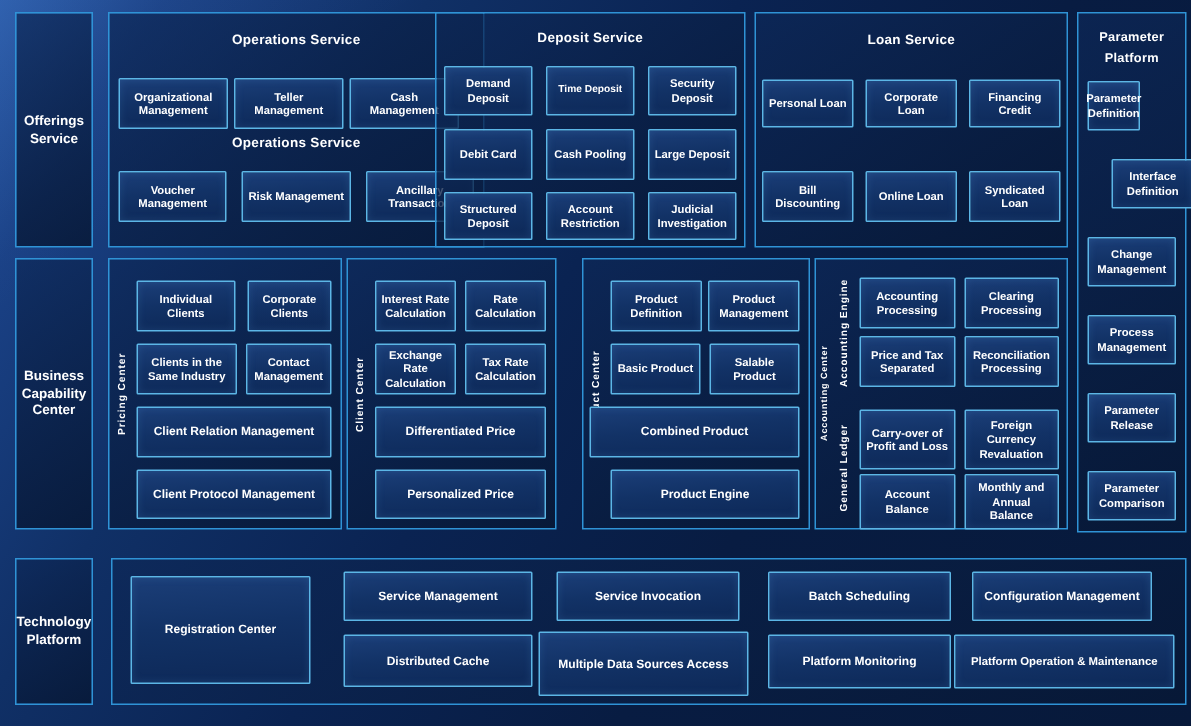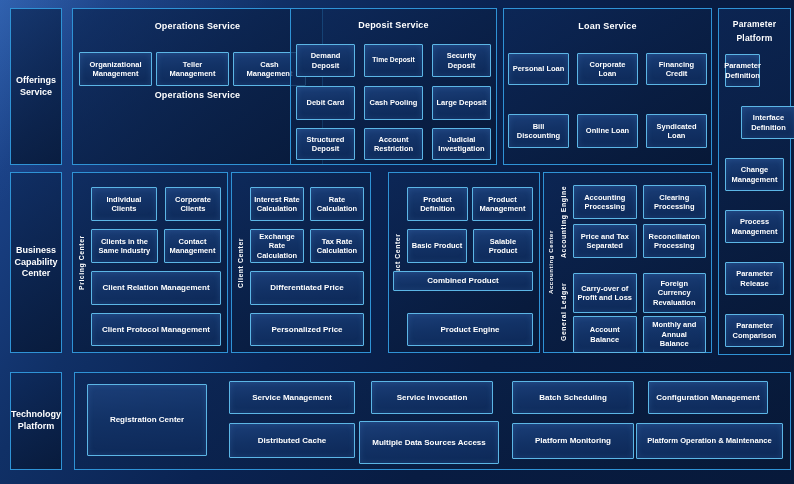--- a/index.html
+++ b/index.html
@@ -44,20 +44,25 @@
   </div>
 
   <div class="panel" style="left:72px;top:8px;width:251px;height:157px">
     <div class="ptitle" style="top:12px">Operations Service</div>
     <div class="row" style="left:6px;right:16px;top:43px;height:34px;gap:4px">
       <div class="box">Organizational Management</div>
       <div class="box">Teller Management</div>
       <div class="box">Cash Management</div>
     </div>
     <div class="ptitle" style="top:81px">Operations Service</div>
+    <div class="row" style="left:6px;right:6px;top:105px;height:34px;gap:10px">
+      <div class="box">Voucher Management</div>
+      <div class="box">Risk Management</div>
+      <div class="box">Ancillary Transaction</div>
+    </div>
   </div>
 
   <div class="panel" style="left:290px;top:8px;width:207px;height:157px">
     <div class="ptitle" style="top:11px">Deposit Service</div>
     <div class="row" style="left:5px;right:5px;top:77px;height:34px;gap:9px">
       <div class="box">Debit Card</div>
       <div class="box">Cash Pooling</div>
       <div class="box">Large Deposit</div>
     </div>
     <div class="row" style="left:5px;right:5px;top:35px;height:33px;gap:9px">
@@ -127,21 +132,21 @@
   <div class="panel" style="left:388px;top:172px;width:152px;height:181px">
     <div class="vlabel" style="left:2px;top:0;bottom:0;width:13px">Product Center</div>
     <div class="row" style="left:18px;right:6px;top:14px;height:34px;gap:4px">
       <div class="box">Product Definition</div>
       <div class="box">Product Management</div>
     </div>
     <div class="row" style="left:18px;right:6px;top:56px;height:34px;gap:6px">
       <div class="box">Basic Product</div>
       <div class="box">Salable Product</div>
     </div>
-    <div class="box wide" style="left:4px;right:6px;top:98px;height:20px">Combined Product</div>
+    <div class="box wide" style="left:4px;right:6px;top:98px;height:34px">Combined Product</div>
     <div class="box wide" style="left:18px;right:6px;top:140px;height:33px">Product Engine</div>
   </div>
 
   <div class="panel" style="left:543px;top:172px;width:169px;height:181px">
     <div class="vlabel" style="left:1px;top:0;bottom:0;width:11px;font-size:6px">Accounting Center</div>
     <div class="vlabel" style="left:13px;top:4px;height:90px;width:12px">Accounting Engine</div>
     <div class="vlabel" style="left:13px;top:100px;height:78px;width:12px">General Ledger</div>
     <div class="row" style="left:29px;right:5px;top:12px;height:34px;gap:6px">
       <div class="box">Accounting Processing</div>
       <div class="box">Clearing Processing</div>

